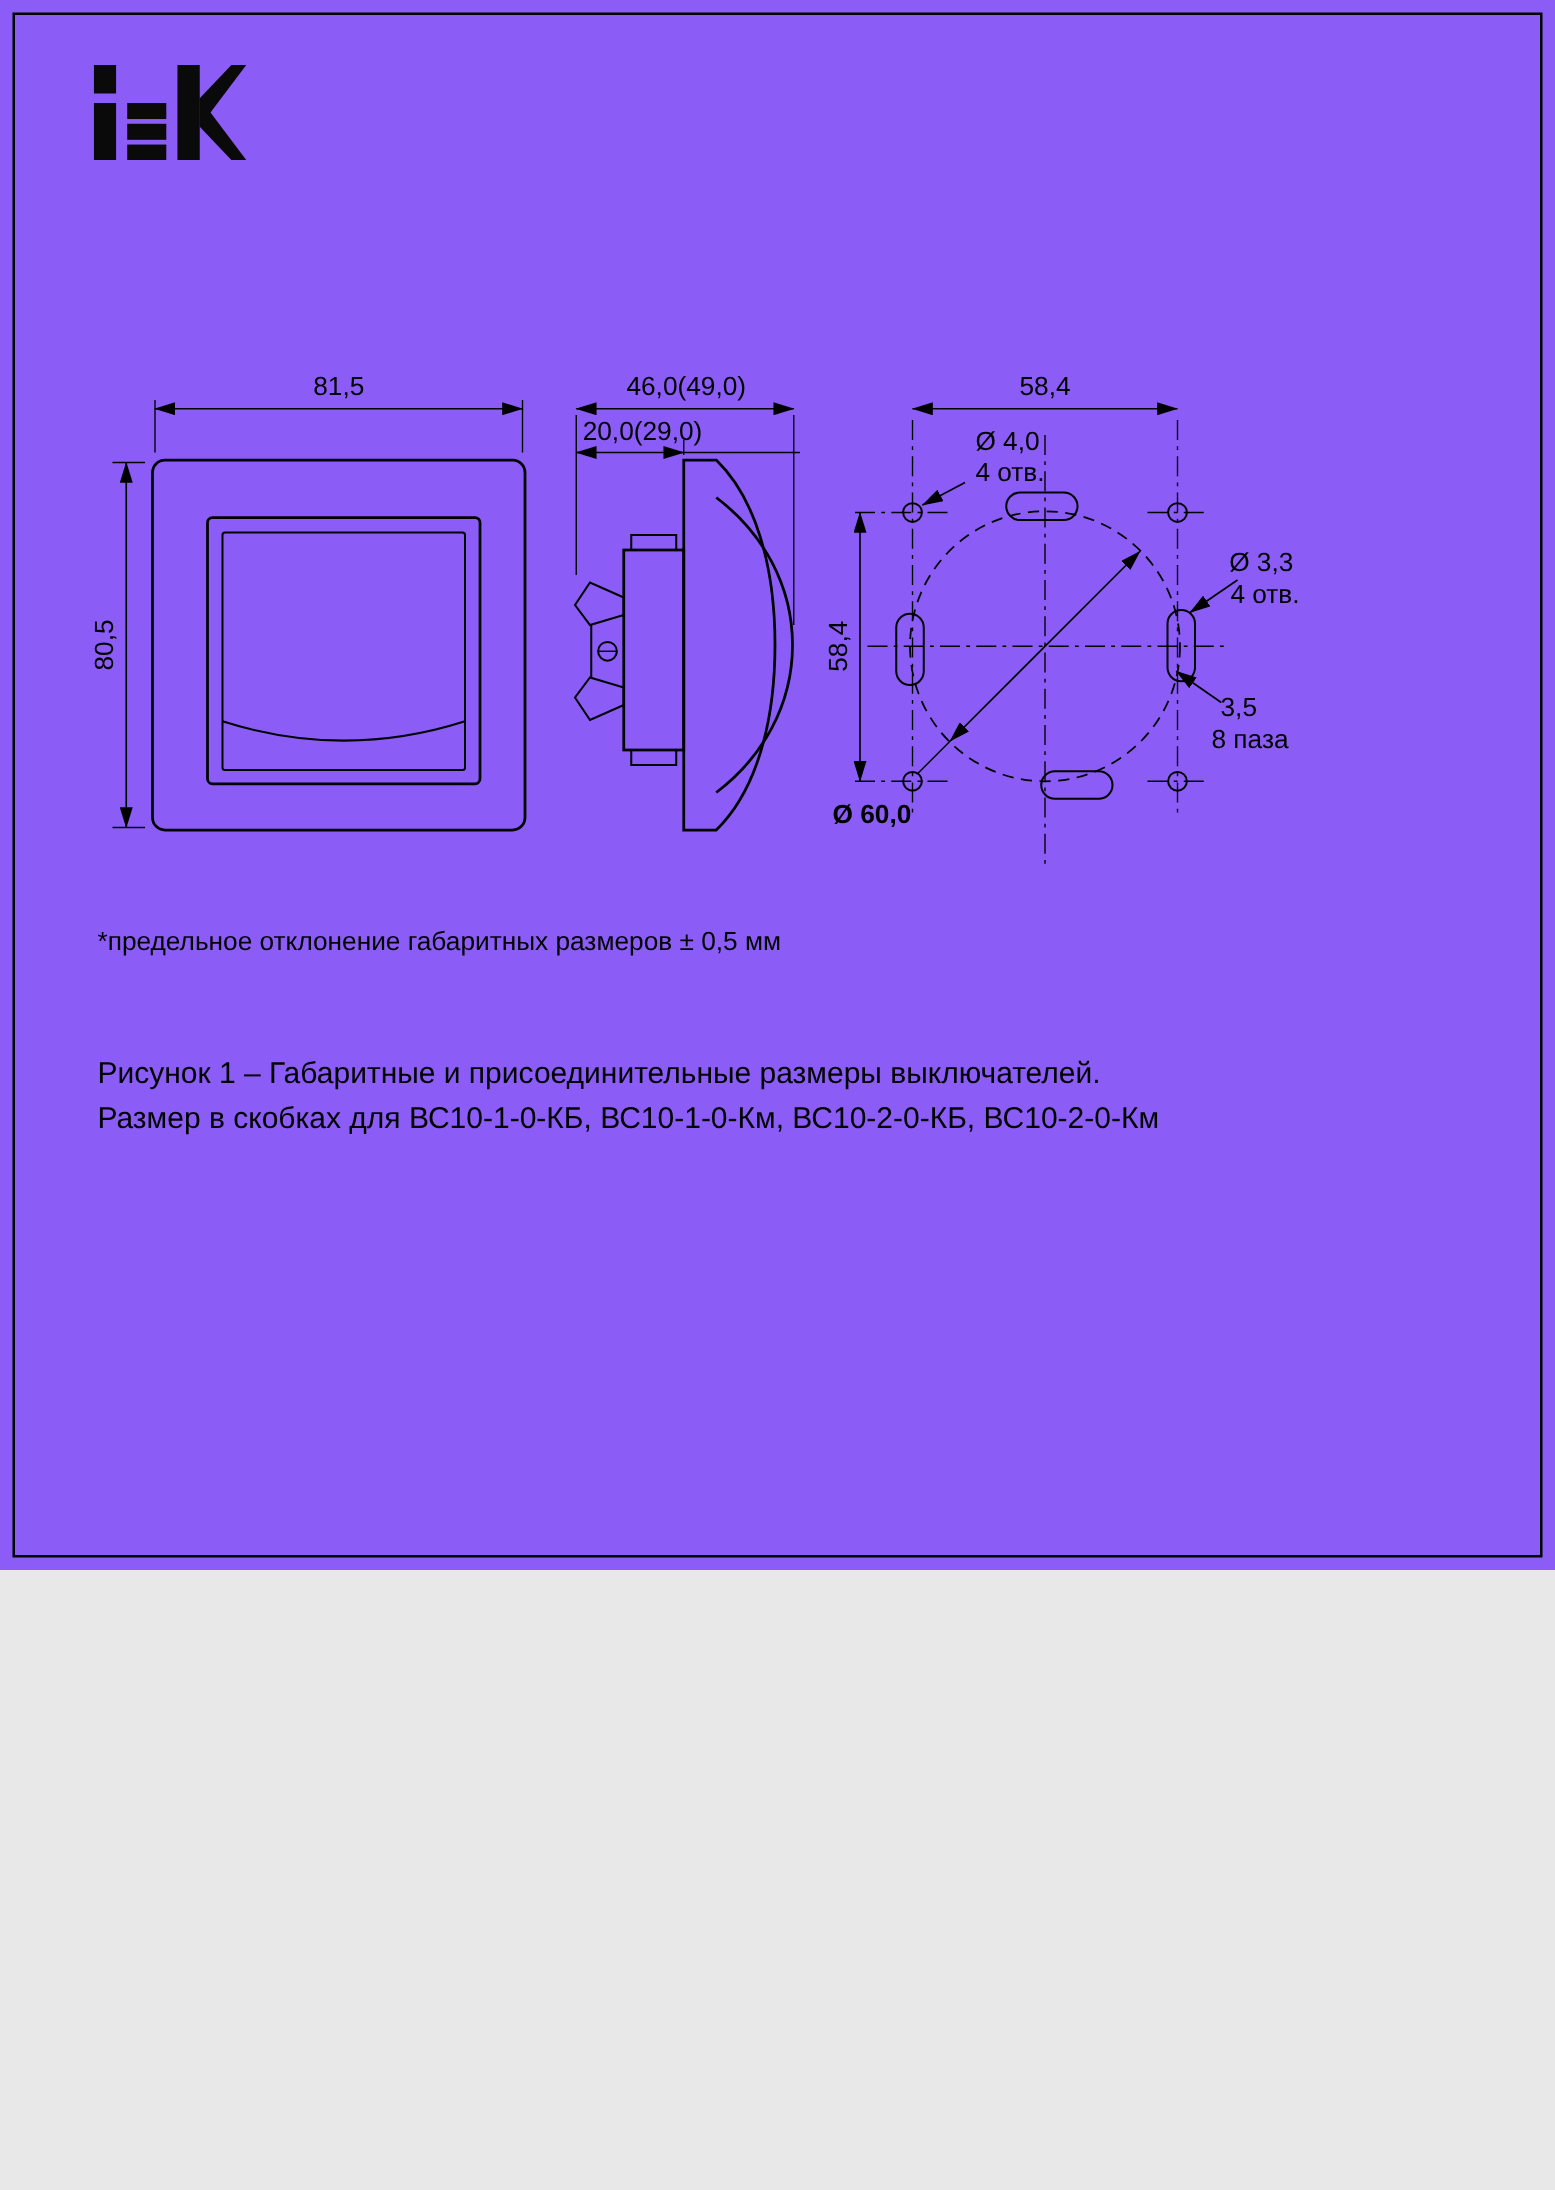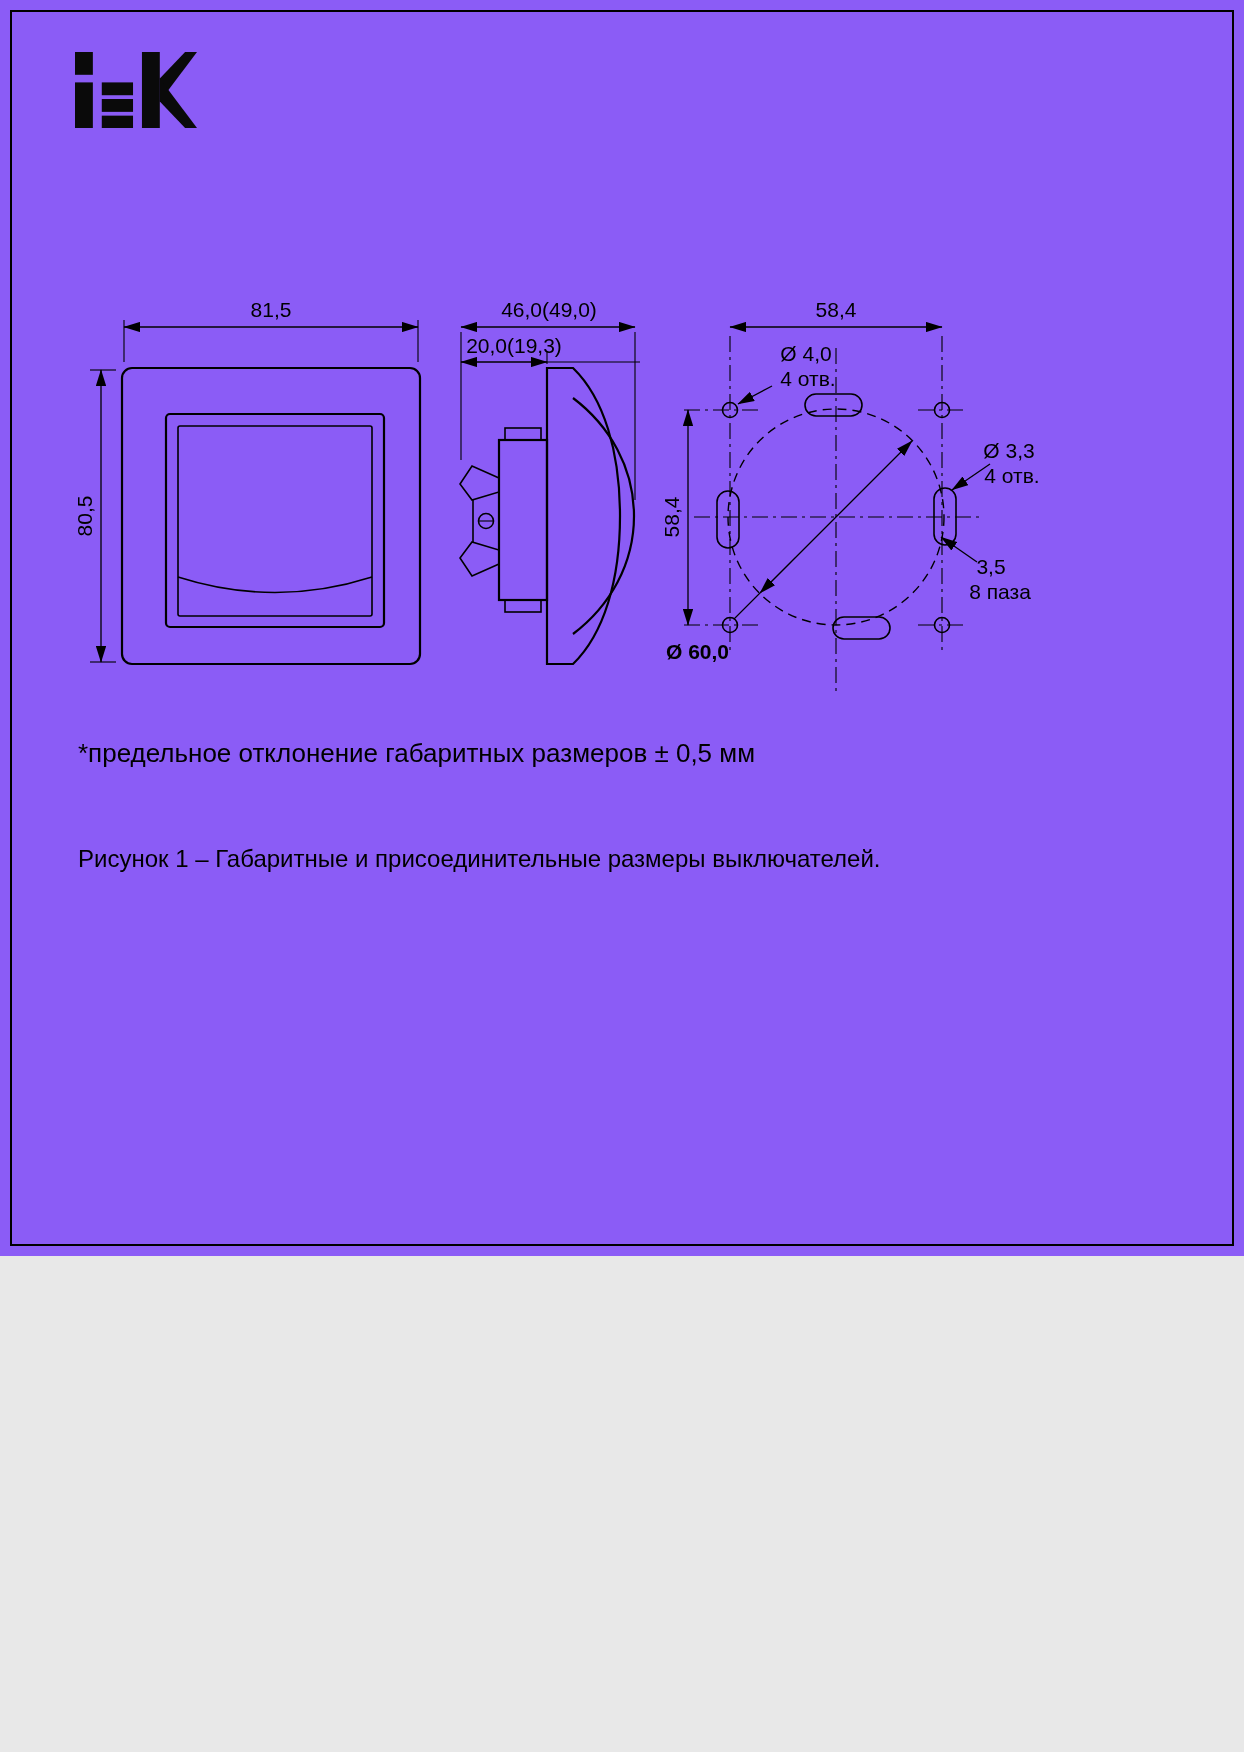--- a/index.html
+++ b/index.html
@@ -38,21 +38,21 @@
   .lbl{
     position:absolute;
     font-size:21px;
     line-height:25px;
     white-space:nowrap;
   }
   .ctr{transform:translateX(-50%);}
   .rotl{transform:translate(-50%,-50%) rotate(-90deg);}
   .note{
     position:absolute;
-    font-size:26px;
+    font-size:21px;
     line-height:25px;
     white-space:nowrap;
   }
   .cap{
     position:absolute;
     font-size:24px;
     line-height:28px;
     white-space:nowrap;
   }
 </style>
@@ -142,31 +142,32 @@
       <line x1="977" y1="562" x2="941" y2="537" class="lead"></line>
       <line x1="760" y1="593" x2="912" y2="441" class="dim"></line>
       <line x1="760" y1="593" x2="734" y2="619" class="thin"></line>
     </g>
   </svg>
 
   <div class="lbl ctr" style="left:271px;top:297px;">81,5</div>
   <div class="lbl rotl" style="left:84px;top:516px;">80,5</div>
 
   <div class="lbl ctr" style="left:549px;top:297px;">46,0(49,0)</div>
-  <div class="lbl ctr" style="left:514px;top:333px;">20,0(19,3)</div>
+  <div class="lbl ctr" style="left:514px;top:333px;">20,0(29,0)</div>
 
   <div class="lbl ctr" style="left:836px;top:297px;">58,4</div>
   <div class="lbl rotl" style="left:671px;top:517px;">58,4</div>
 
   <div class="lbl ctr" style="left:806px;top:341px;">Ø 4,0</div>
   <div class="lbl ctr" style="left:808px;top:366px;">4 отв.</div>
 
   <div class="lbl ctr" style="left:1009px;top:438px;">Ø 3,3</div>
   <div class="lbl ctr" style="left:1012px;top:463px;">4 отв.</div>
 
   <div class="lbl ctr" style="left:991px;top:554px;">3,5</div>
   <div class="lbl ctr" style="left:1000px;top:579px;">8 паза</div>
 
   <div class="lbl" style="left:666px;top:639px;font-weight:bold;">Ø 60,0</div>
 
   <div class="note" style="left:78px;top:741px;">*предельное отклонение габаритных размеров ± 0,5 мм</div>
   <div class="cap" style="left:78px;top:845px;">Рисунок 1 – Габаритные и присоединительные размеры выключателей.</div>
+  <div class="cap" style="left:78px;top:881px;">Размер в скобках для ВС10-1-0-КБ, ВС10-1-0-Км, ВС10-2-0-КБ, ВС10-2-0-Км</div>
 </div>
 
 </body></html>

